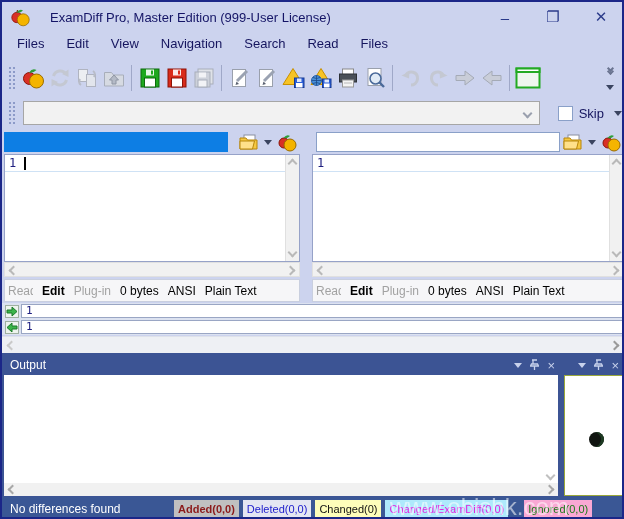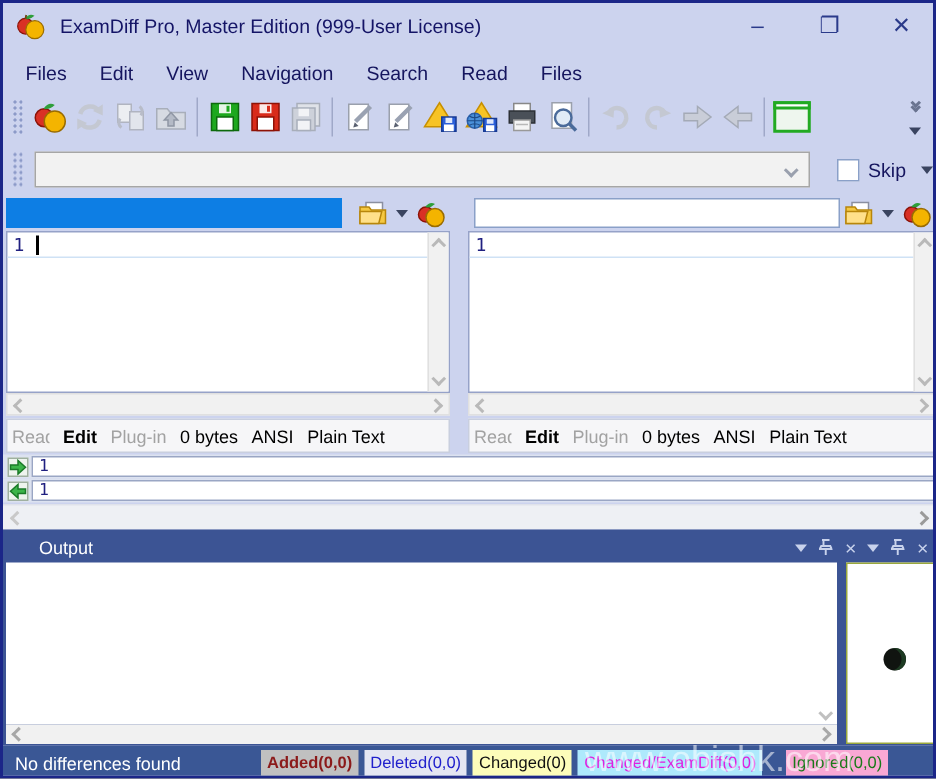--- a/index.html
+++ b/index.html
@@ -5,26 +5,26 @@
   html,body{margin:0;padding:0;background:#666;}
   *{box-sizing:border-box;}
   .window{
     position:relative;width:624px;height:519px;
     background:#ccd3ee;border:2px solid #1b2688;overflow:hidden;
     font-family:"Liberation Sans",sans-serif;color:#15155e;
   }
   
   .titlebar{position:absolute;left:0;top:0;width:100%;height:30px;display:flex;align-items:center;}
   .app-icon{margin-left:8px;width:20px;height:20px;}
-  .title-text{margin-left:10px;font-size:13px;color:#141466;}
+  .title-text{margin-left:20px;font-size:13px;color:#141466;}
   .win-controls{position:absolute;right:10px;top:0;height:30px;display:flex;align-items:center;gap:26px;}
   .win-btn{width:22px;height:22px;display:flex;align-items:center;justify-content:center;
     font-size:15px;color:#2a3a8a;cursor:default;}
   
-  .menubar{position:absolute;left:0;top:30px;width:100%;height:28px;display:flex;align-items:flex-end;padding-left:4px;}
+  .menubar{position:absolute;left:0;top:30px;width:100%;height:28px;display:flex;align-items:flex-start;padding-left:4px;}
   .menu-item{padding:4px 11px;font-size:13px;color:#15155e;}
   
   .toolbar{position:absolute;left:0;top:58px;width:100%;height:36px;display:flex;align-items:center;}
   .grip{width:7px;height:24px;margin:0 4px 0 6px;
     background-image:radial-gradient(#8c9ac8 35%,transparent 40%);background-size:4px 4px;}
   .tbtn{width:27px;height:28px;display:flex;align-items:center;justify-content:center;}
   .tsep{width:1px;height:26px;background:#9fa8c8;margin:0 4px;}
   .tb-right{position:absolute;right:4px;top:58px;height:36px;display:flex;flex-direction:column;justify-content:space-around;align-items:center;width:16px;}
   
   .comborow{position:absolute;left:0;top:94px;width:100%;height:34px;display:flex;align-items:center;}
@@ -77,21 +77,21 @@
   .main-hscroll{position:absolute;left:0;top:334px;width:624px;height:17px;background:#eef0f4;border-top:1px solid #dfe2ea;}
   .main-hscroll .chev{position:absolute;top:5px;}
   .main-hscroll .l{left:6px;border-color:#c9c9c9;}
   .main-hscroll .r{right:8px;border-color:#9a9a9a;}
   
   .dock{position:absolute;left:0;top:351px;width:624px;height:144px;background:#3c5494;}
   .panel-hdr{position:absolute;top:2px;height:20px;display:flex;align-items:center;color:#fff;font-size:12px;}
   .panel-hdr .hicons{margin-left:auto;display:flex;align-items:center;gap:8px;padding-right:5px;}
   .hicon{color:#c8d2ec;font-size:11px;line-height:1;display:flex;align-items:center;}
   .hdr-tri{width:0;height:0;border-left:4px solid transparent;border-right:4px solid transparent;border-top:5px solid #c8d2ec;}
-  .output-hdr{left:16px;width:558px;padding-left:8px;gap:40px;}
+  .output-hdr{left:0;width:558px;padding-left:8px;gap:40px;}
   .mini-hdr{left:562px;width:60px;}
   .output-content{position:absolute;left:2px;top:22px;width:554px;height:108px;background:#fff;}
   .output-content .chev{position:absolute;right:4px;bottom:4px;border-color:#c0c0c0;}
   .output-hscroll{position:absolute;left:2px;top:130px;width:554px;height:13px;background:#f1f1f1;}
   .output-hscroll .chev{position:absolute;top:3px;border-color:#a8a8a8;}
   .output-hscroll .l{left:5px;}
   .output-hscroll .r{right:5px;}
   .mini-content{position:absolute;left:562px;top:22px;width:60px;height:121px;background:#fff;border:1px solid #9aa83c;}
   .dot{position:absolute;left:24px;top:56px;width:15px;height:15px;border-radius:50%;background:#101410;
     box-shadow:inset -3px 0 0 #1d3a22;}

